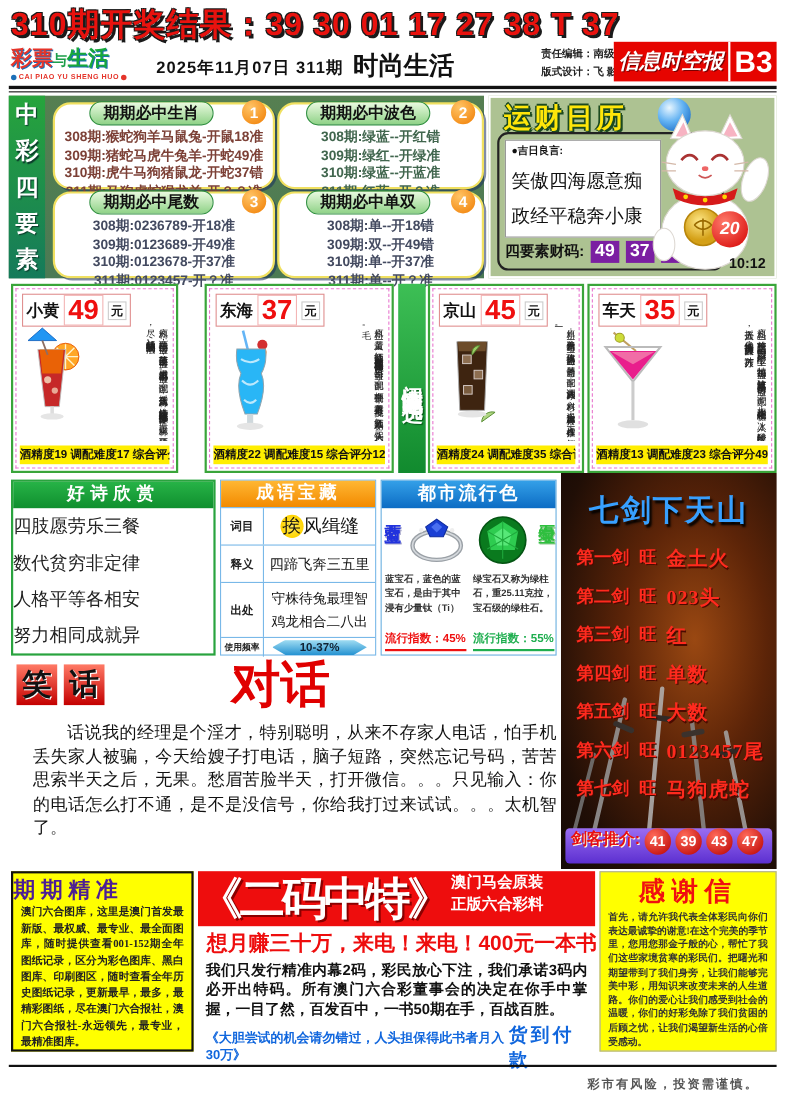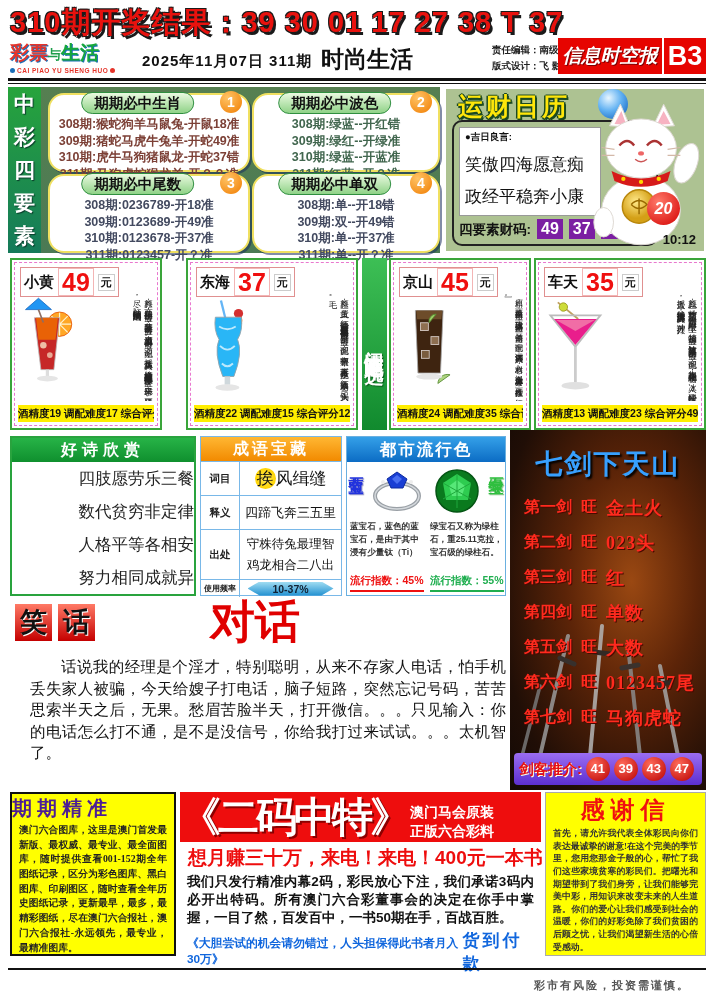--- a/index.html
+++ b/index.html
@@ -59,21 +59,21 @@
   .ck-price{font-size:25px;font-weight:900;color:#ef0f0f;margin:0 4px;line-height:26px;border:1px solid #f3b5b5;padding:0 3px;}
   .ck-unit{font-size:11px;font-weight:700;color:#111;border:1px solid #ccc;padding:0 2px;}
   .ck-desc{position:absolute;top:30px;right:3px;bottom:24px;left:42%;writing-mode:vertical-rl;font-size:8.5px;line-height:1.35;color:#222;overflow:hidden;letter-spacing:.5px;}
   .ck-img{position:absolute;left:4px;top:32px;width:40%;bottom:26px;}
   .ck-stats{position:absolute;left:3px;right:3px;bottom:3px;height:17px;background:#ffee00;font-size:10.5px;font-weight:900;color:#111;text-align:center;line-height:17px;white-space:nowrap;overflow:hidden;}
   .bar-banner{position:absolute;top:258px;left:362px;width:25px;height:172px;background:linear-gradient(180deg,#3dbf55,#118a2e);color:#fff;writing-mode:vertical-rl;text-orientation:upright;font-size:19px;font-weight:900;letter-spacing:3px;text-align:center;line-height:25px;text-shadow:1px 1px 1px #065a18;}
 
   
   .poem{position:absolute;left:10px;top:436px;width:186px;height:160px;border:2px solid #29a33e;box-sizing:border-box;}
   .poem-head{height:24px;background:linear-gradient(180deg,#27b347,#0f8f2e);color:#fff;font-size:16px;font-weight:900;text-align:center;line-height:24px;letter-spacing:5px;}
-  .poem-line{font-size:16.5px;font-family:"Liberation Serif",serif;color:#222;text-align:right;line-height:33px;white-space:nowrap;}
+  .poem-line{font-size:16.5px;font-family:"Liberation Serif",serif;color:#222;text-align:left;line-height:33px;white-space:nowrap;}
 
   .idiom{position:absolute;left:200px;top:436px;width:142px;height:160px;border:1px solid #79b8e8;box-sizing:border-box;background:#fff;}
   .idiom-head{height:24px;background:linear-gradient(180deg,#ffb733,#f28a00);color:#fff;font-size:16px;font-weight:900;text-align:center;line-height:24px;letter-spacing:3px;}
   .id-row{display:flex;border-top:1px solid #79b8e8;align-items:center;}
   .id-label{width:38px;min-width:38px;text-align:center;font-size:10.5px;font-weight:900;color:#222;border-right:1px solid #79b8e8;align-self:stretch;display:flex;align-items:center;justify-content:center;}
   .id-val{flex:1;text-align:center;font-family:"Liberation Serif",serif;color:#111;}
   .id-r1{height:33px;} .id-r1 .id-val{font-size:17px;}
   .hl-char{background:radial-gradient(circle,#ffe95c,#ffd400 70%);border-radius:50%;padding:1px 2px;}
   .id-r2{height:33px;} .id-r2 .id-val{font-size:13px;}
   .id-r3{height:49px;} .id-r3 .id-val{font-size:12.5px;line-height:21px;}
@@ -94,36 +94,36 @@
   .ci-left .gem-index{color:#ee1111;border-bottom:2px solid #ee1111;}
   .ci-right .gem-index{color:#1fae4f;border-bottom:2px solid #1fae4f;}
 
   
   .swords{position:absolute;left:510px;top:430px;width:196px;height:360px;background:radial-gradient(ellipse at 62% 42%,#9a4812 0%,#5c2408 38%,#200e06 78%,#130905 100%);overflow:hidden;}
   .swords-img{position:absolute;left:0;bottom:34px;width:196px;height:150px;opacity:.85;}
   .swords-title{position:relative;margin-top:16px;text-align:center;font-size:27px;font-weight:900;color:#37a0ff;font-family:"Liberation Serif",serif;text-shadow:2px 2px 2px #000;letter-spacing:2px;}
   .sword-rows{position:relative;margin-top:8px;}
   .sword-row{height:35px;display:flex;align-items:center;margin-left:14px;font-weight:900;color:#ff2a1e;text-shadow:1px 1px 0 #4a0a00;}
   .sw-label{font-size:16px;} .sw-wang{font-size:16px;margin:0 9px;} .sw-val{font-size:18px;font-family:"Liberation Serif",serif;letter-spacing:1px;}
-  .swords-footer{position:absolute;left:4px;right:4px;bottom:5px;height:32px;background:linear-gradient(180deg,#9a6df2,#5c2fd0);border-radius:4px;display:flex;align-items:center;padding:0 5px;box-sizing:border-box;}
+  .swords-footer{position:absolute;left:4px;right:4px;bottom:5px;height:32px;background:linear-gradient(180deg,#9a6df2,#5c2fd0);border-radius:4px;display:flex;padding:0 5px;box-sizing:border-box;}
   .sf-label{color:#e81010;font-weight:900;font-size:14.5px;text-shadow:1px 1px 0 #ffd;}
   .sf-num{width:24px;height:24px;border-radius:50%;background:radial-gradient(circle at 35% 30%,#ff6a5a,#b80000);color:#fff;font-weight:900;font-size:13px;line-height:24px;text-align:center;margin-left:4px;}
 
   
   .joke-tag{position:absolute;top:604px;width:37px;height:37px;background:linear-gradient(180deg,#ff7a66,#c40000);color:#111;font-size:27px;font-weight:900;font-family:"Liberation Serif",serif;text-align:center;line-height:37px;text-shadow:1px 1px 0 #fff;}
   .jt1{left:15px;} .jt2{left:58px;}
   .joke-title{position:absolute;left:130px;top:592px;width:250px;text-align:center;font-size:45px;color:#e00000;font-weight:900;font-family:"Liberation Serif",serif;}
   .joke-body{position:absolute;left:30px;top:656px;width:476px;font-size:15.5px;color:#111;line-height:21.5px;text-indent:2em;font-weight:500;text-align:justify;}
 
   
   .ad-left{position:absolute;left:10px;top:792px;width:166px;height:164px;background:#ffff00;border:2px solid #111;box-sizing:border-box;}
   .ad-left-title{margin-top:1px;text-align:left;font-size:20px;color:#4c1d95;font-weight:900;font-family:"Liberation Serif",serif;letter-spacing:5px;}
   .ad-left-body{padding:1px 7px;font-size:9.8px;font-weight:700;font-family:"Liberation Serif",serif;line-height:1.5;text-align:justify;color:#222;}
   .ad-center{position:absolute;left:180px;top:792px;width:361px;height:164px;background:#fff;}
-  .ad-center-top{height:50px;background:#ee0d0d;display:flex;align-items:flex-end;overflow:hidden;}
+  .ad-center-top{height:50px;background:#ee0d0d;display:flex;align-items:flex-start;overflow:hidden;}
   .ad-headline{color:#fff;font-size:41px;font-weight:900;font-family:"Liberation Serif",serif;letter-spacing:-3px;white-space:nowrap;text-shadow:2px 2px 0 #8a0000;line-height:50px;}
   .ad-sub{margin-left:2px;color:#fff;font-weight:900;font-size:14px;line-height:1.4;white-space:nowrap;}
   .ad-line1{color:#ee0d0d;font-size:19px;font-weight:900;margin:3px 0 2px 8px;white-space:nowrap;}
   .ad-body{margin:0 7px;font-size:13.5px;font-weight:900;line-height:1.32;text-align:justify;color:#111;}
   .ad-line2{display:flex;justify-content:space-between;align-items:center;margin:3px 7px 0 7px;color:#1066dd;font-weight:900;}
   .ad-l2-text{font-size:11.8px;} .ad-cod{font-size:17px;letter-spacing:3px;}
   .ad-right{position:absolute;left:545px;top:792px;width:161px;height:164px;background:#ffff00;border:1px solid #aaa;box-sizing:border-box;}
   .ad-right-title{margin-top:1px;text-align:center;font-size:24px;color:#f01010;font-weight:900;font-family:"Liberation Serif",serif;letter-spacing:6px;}
   .ad-right-body{padding:1px 7px;font-size:8.9px;font-weight:700;font-family:"Liberation Serif",serif;line-height:1.42;text-align:justify;color:#333;}
 

